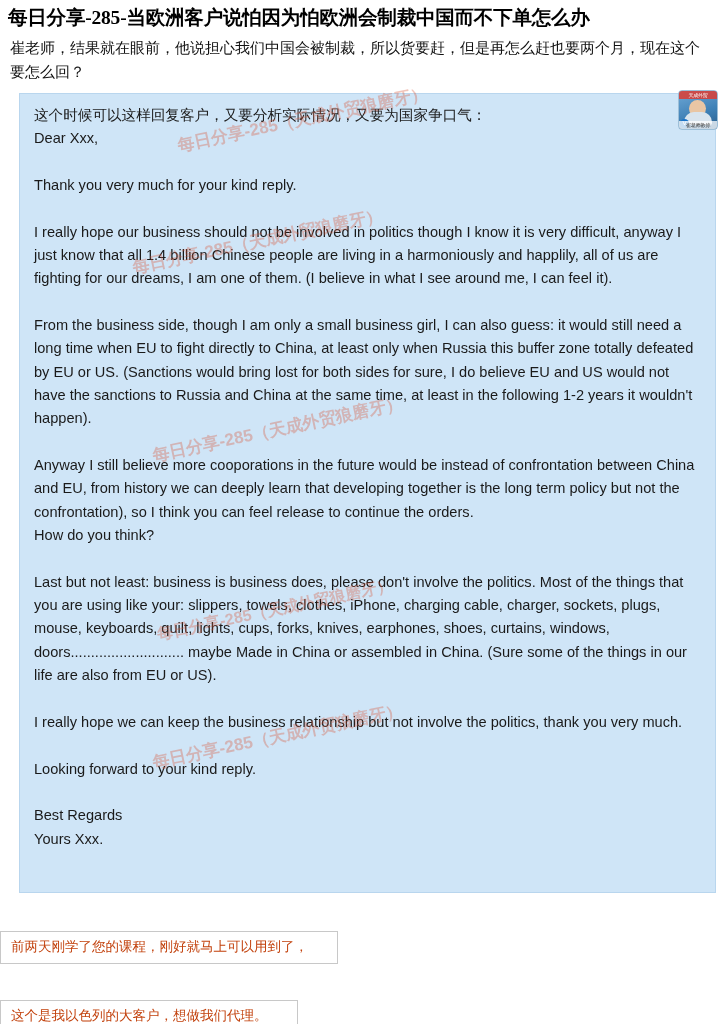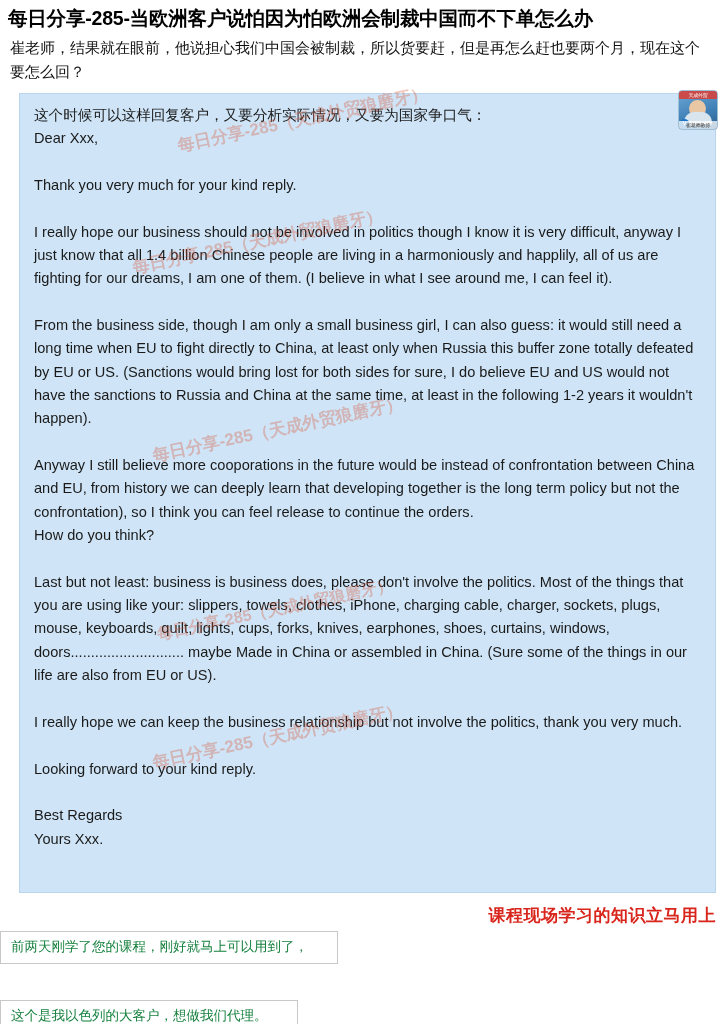--- a/index.html
+++ b/index.html
@@ -23,20 +23,21 @@
     height: 1024px;
   }
 
   .title {
     font-size: 19.5px;
     font-weight: bold;
     color: #000000;
     padding: 6px 8px 2px 8px;
     line-height: 1.25;
     letter-spacing: -0.2px;
+    font-family: Liberation Serif, serif;
   }
 
   .question {
     font-size: 15px;
     line-height: 1.55;
     padding: 4px 10px 6px 10px;
     color: #111111;
   }
 
   .answer-wrap {
@@ -165,21 +166,21 @@
     font-size: 31px;
     letter-spacing: 1px;
   }
 
   .chat-bubble {
     position: absolute;
     left: 0;
     background: #ffffff;
     border: 1px solid #c8c8c8;
     font-size: 13.5px;
-    color: #15803d;
+    color: #c2410c;
     padding: 6px 10px;
     line-height: 1.4;
   }
   .bubble-1 {
     top: 27px;
     width: 338px;
   }
   .bubble-2 {
     top: 96px;
     width: 298px;
@@ -225,18 +226,17 @@
     <div class="namebar">崔老师教你</div>
   </div>
 
   <div class="wm wm1">每日分享-285（天成外贸狼磨牙）</div>
   <div class="wm wm2">每日分享-285（天成外贸狼磨牙）</div>
   <div class="wm wm3">每日分享-285（天成外贸狼磨牙）</div>
   <div class="wm wm4">每日分享-285（天成外贸狼磨牙）</div>
   <div class="wm wm5">每日分享-285（天成外贸狼磨牙）</div>
 
   <div class="footer">
-    <div class="red-line-1">课程现场学习的知识立马用上</div>
     <div class="chat-bubble bubble-1">前两天刚学了您的课程，刚好就马上可以用到了，</div>
     <div class="chat-bubble bubble-2">这个是我以色列的大客户，想做我们代理。</div>
   </div>
 
 </div>
 
 </body></html>

